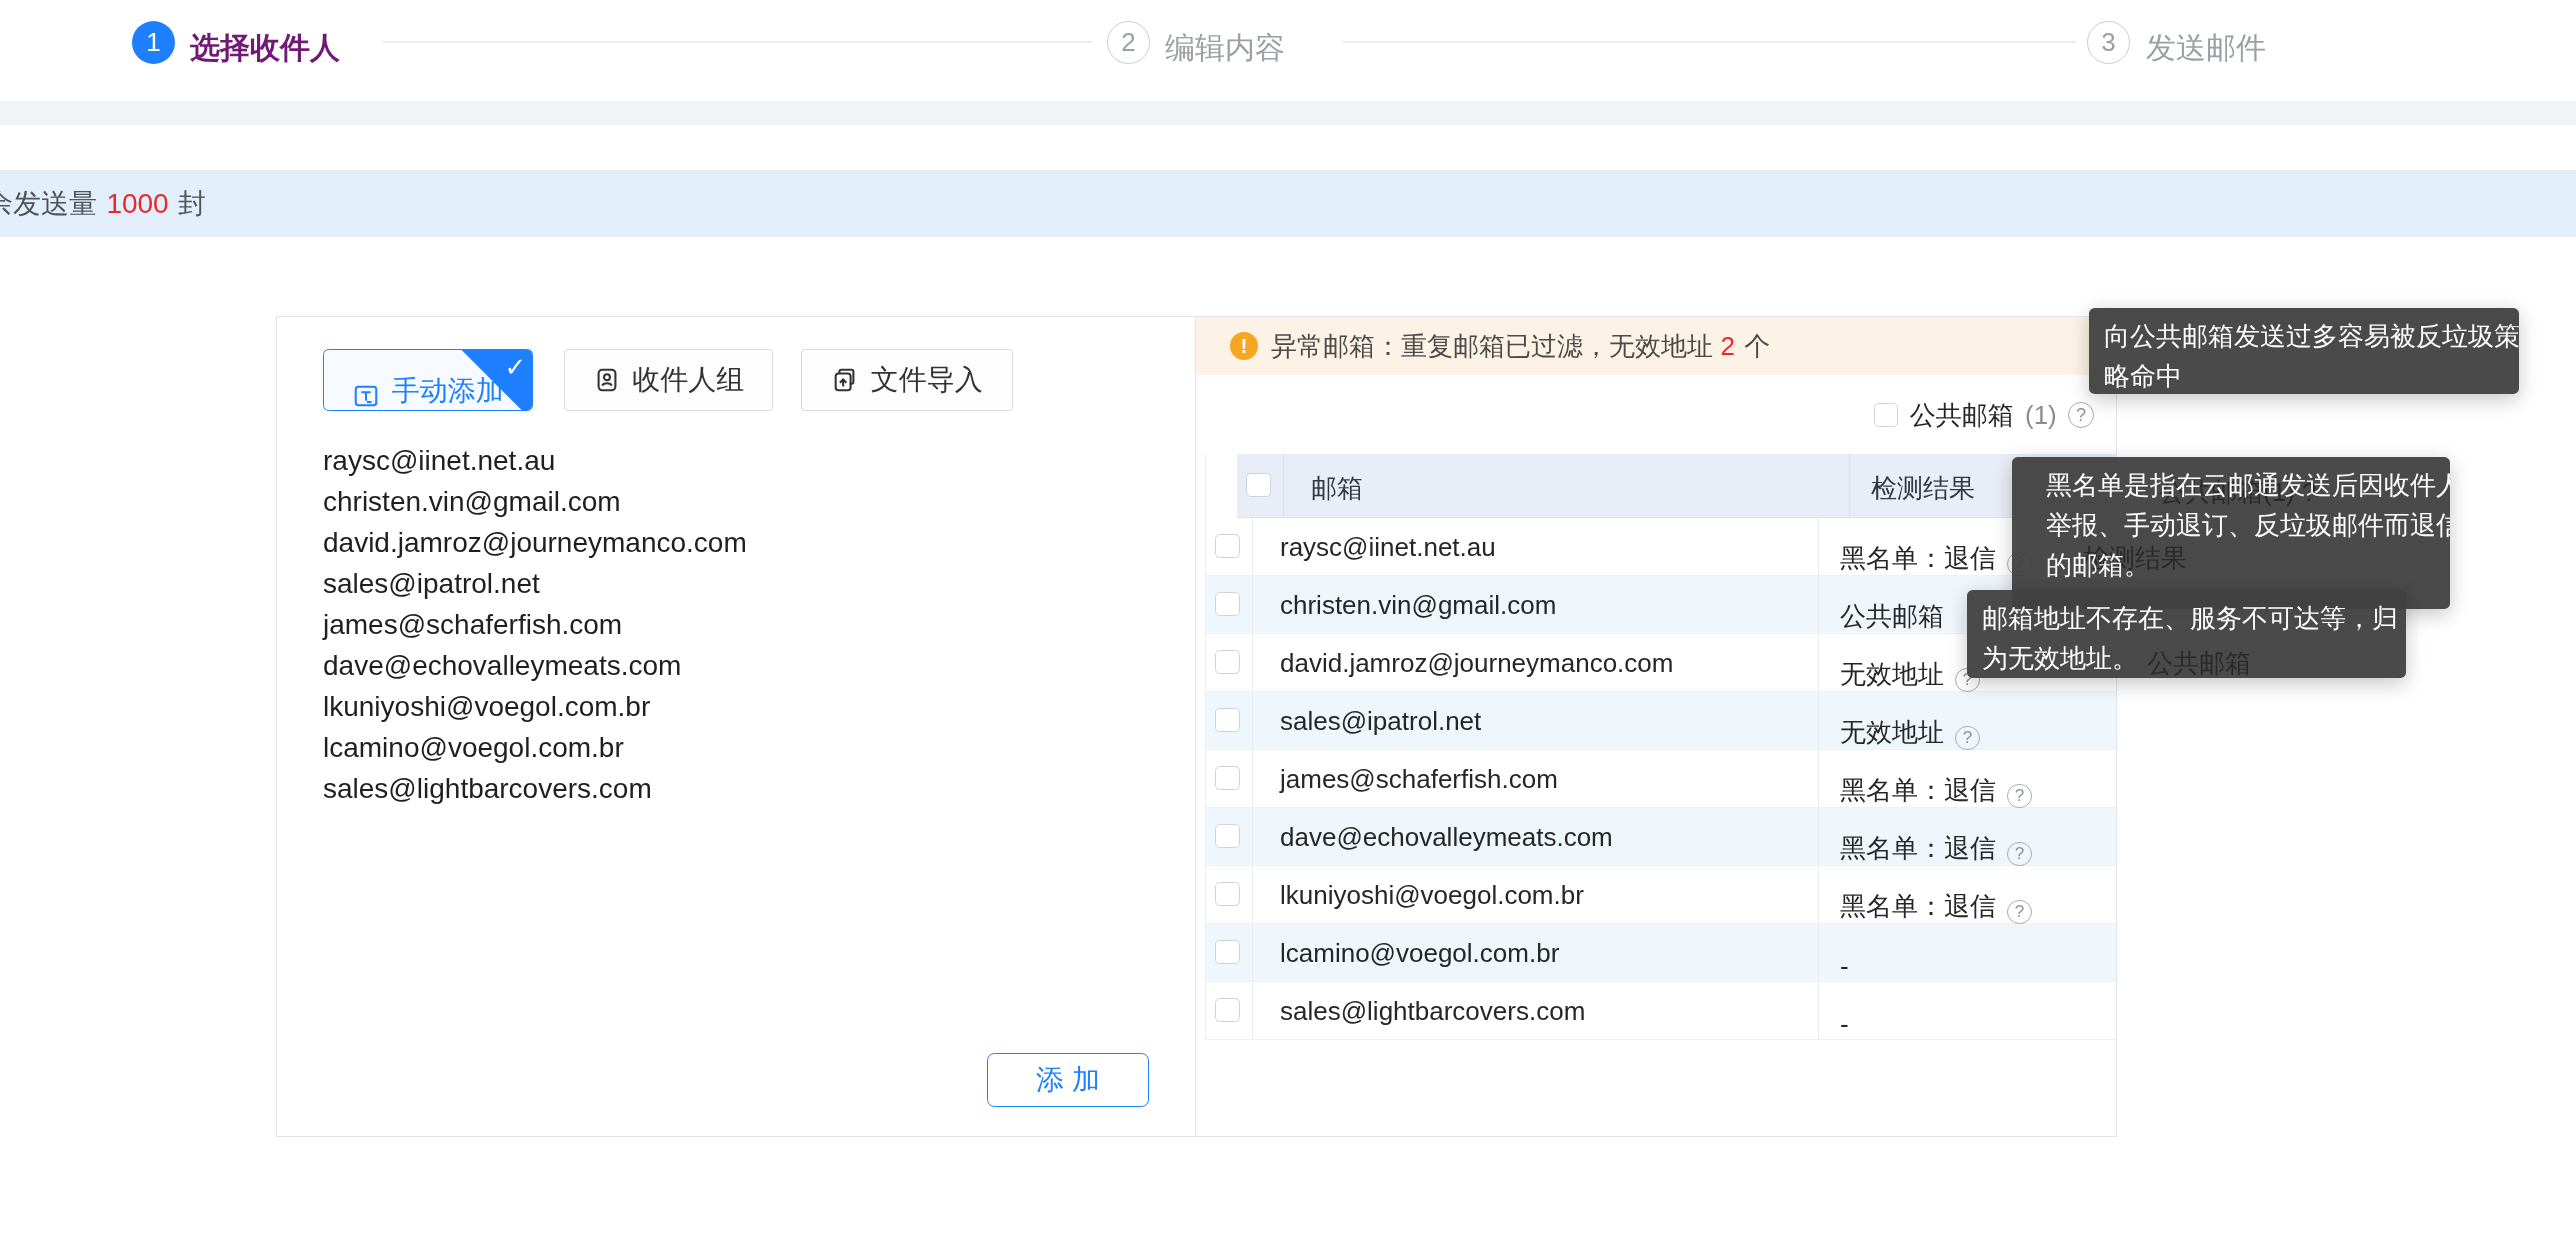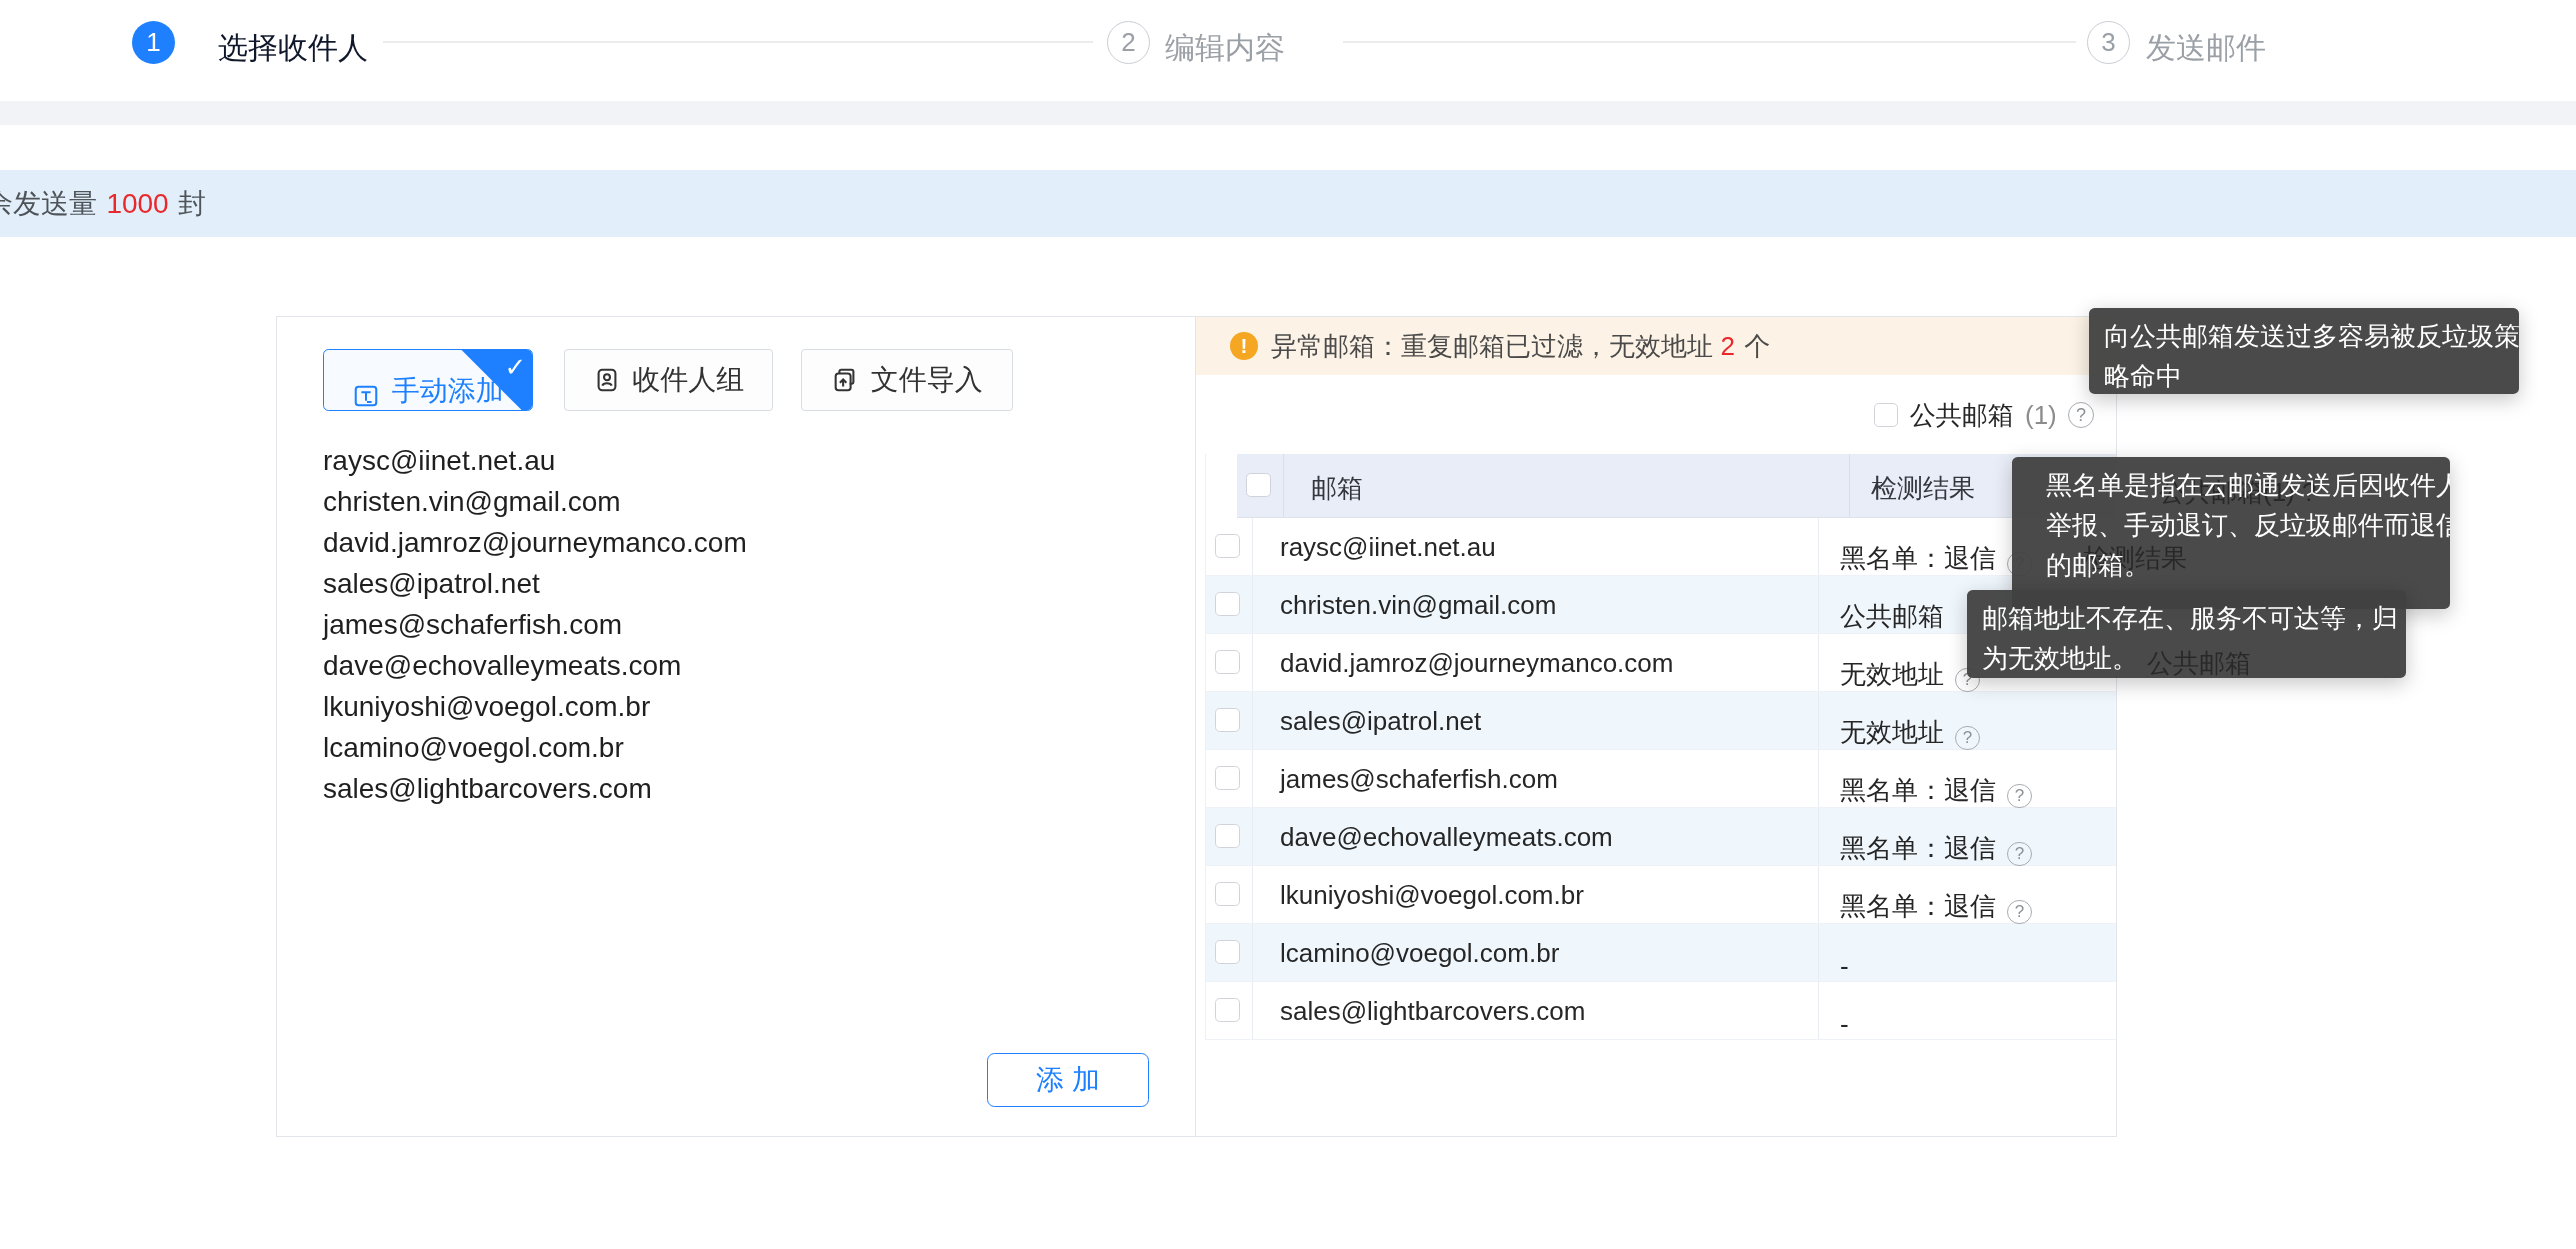--- a/index.html
+++ b/index.html
@@ -5,21 +5,21 @@
   * { margin:0; padding:0; box-sizing:border-box; }
   body { background:#fff; font-family:"Liberation Sans","DejaVu Sans",sans-serif; }
   #page { position:relative; width:2576px; height:1249px; background:#fff; overflow:hidden; }
 
   
   .step-circle { position:absolute; width:43px; height:43px; border-radius:50%;
     display:flex; align-items:center; justify-content:center; font-size:26px; top:20.7px; }
   .step-circle.active { background:#1E80FF; color:#fff; }
   .step-circle.inactive { background:#fff; border:1.9px solid #C9CDD4; color:#9AA0A6; }
   .step-label { position:absolute; top:28px; font-size:30px; }
-  .step-label.active { color:#0f172a; font-weight:400;margin-left:28px; }
+  .step-label.active { color:#701a75; font-weight:700; }
   .step-label.inactive { color:#9AA0A6;font-family:Liberation Mono, monospace; }
   .step-line { position:absolute; top:41px; height:1.9px; background:#ECECEC; }
 
   .gray-strip { position:absolute; left:0; top:101px; width:2576px; height:23.5px; background:#F1F3F7; }
 
   
   .quota-bar { position:absolute; left:0; top:170px; width:2576px; height:67px;
     background:#E2EFFA; overflow:hidden; }
   .quota-text { position:absolute; left:-15px; top:0; line-height:67px; font-size:28px;
     color:#4F5459; white-space:nowrap; }

